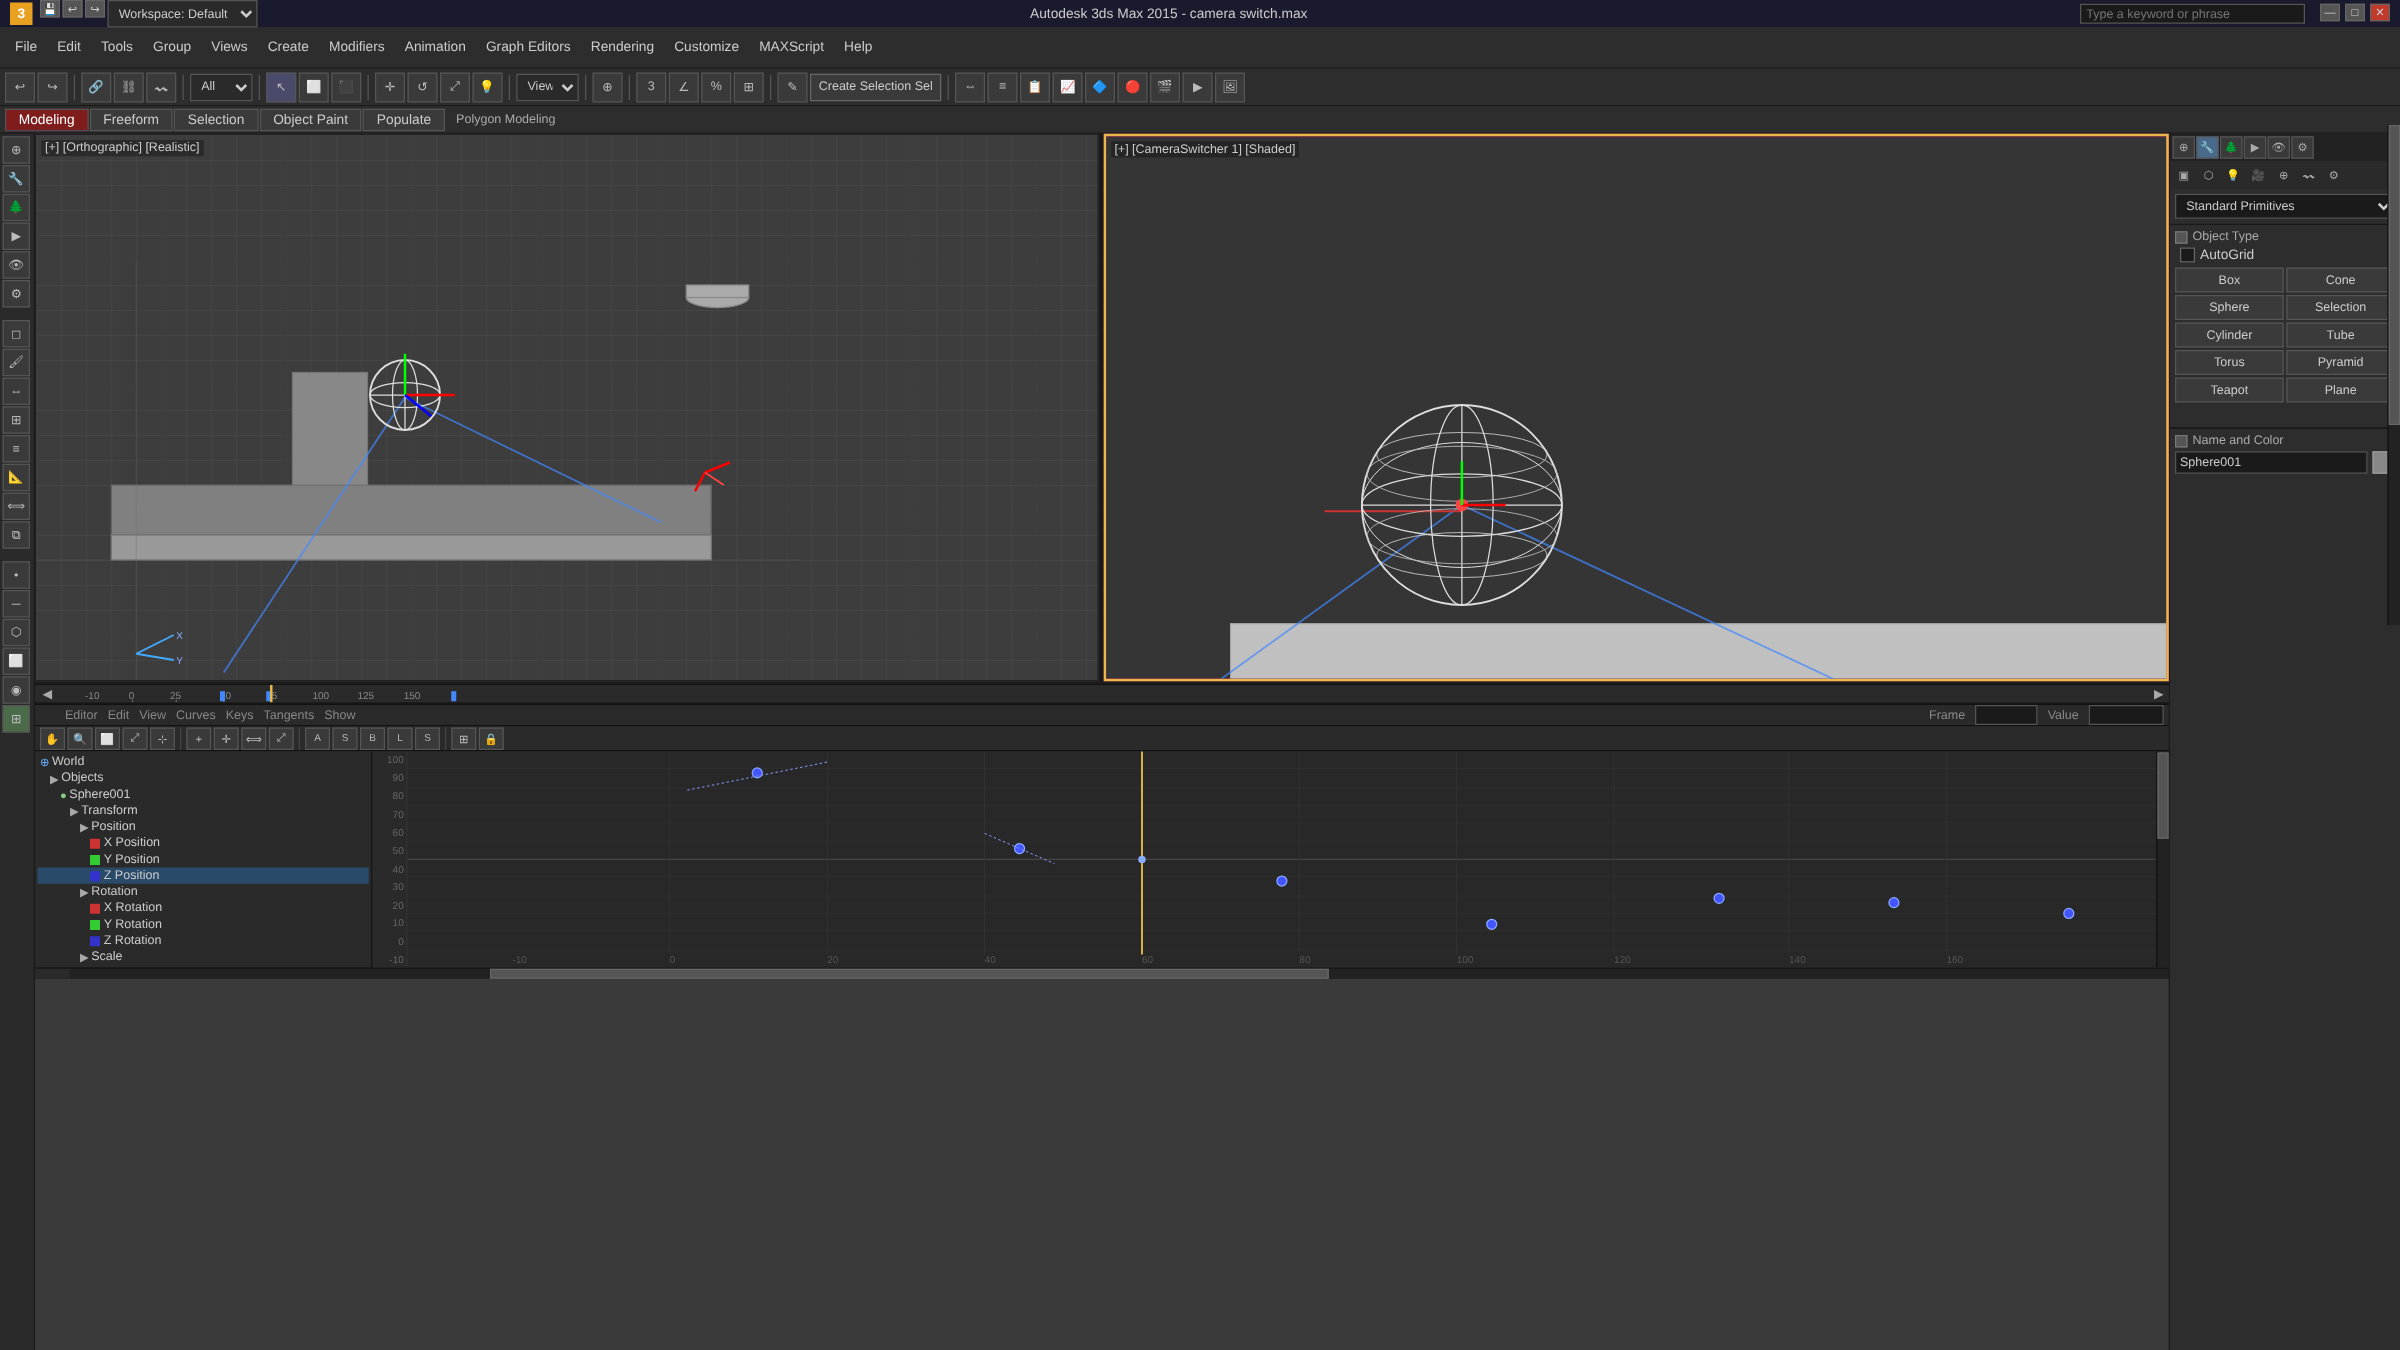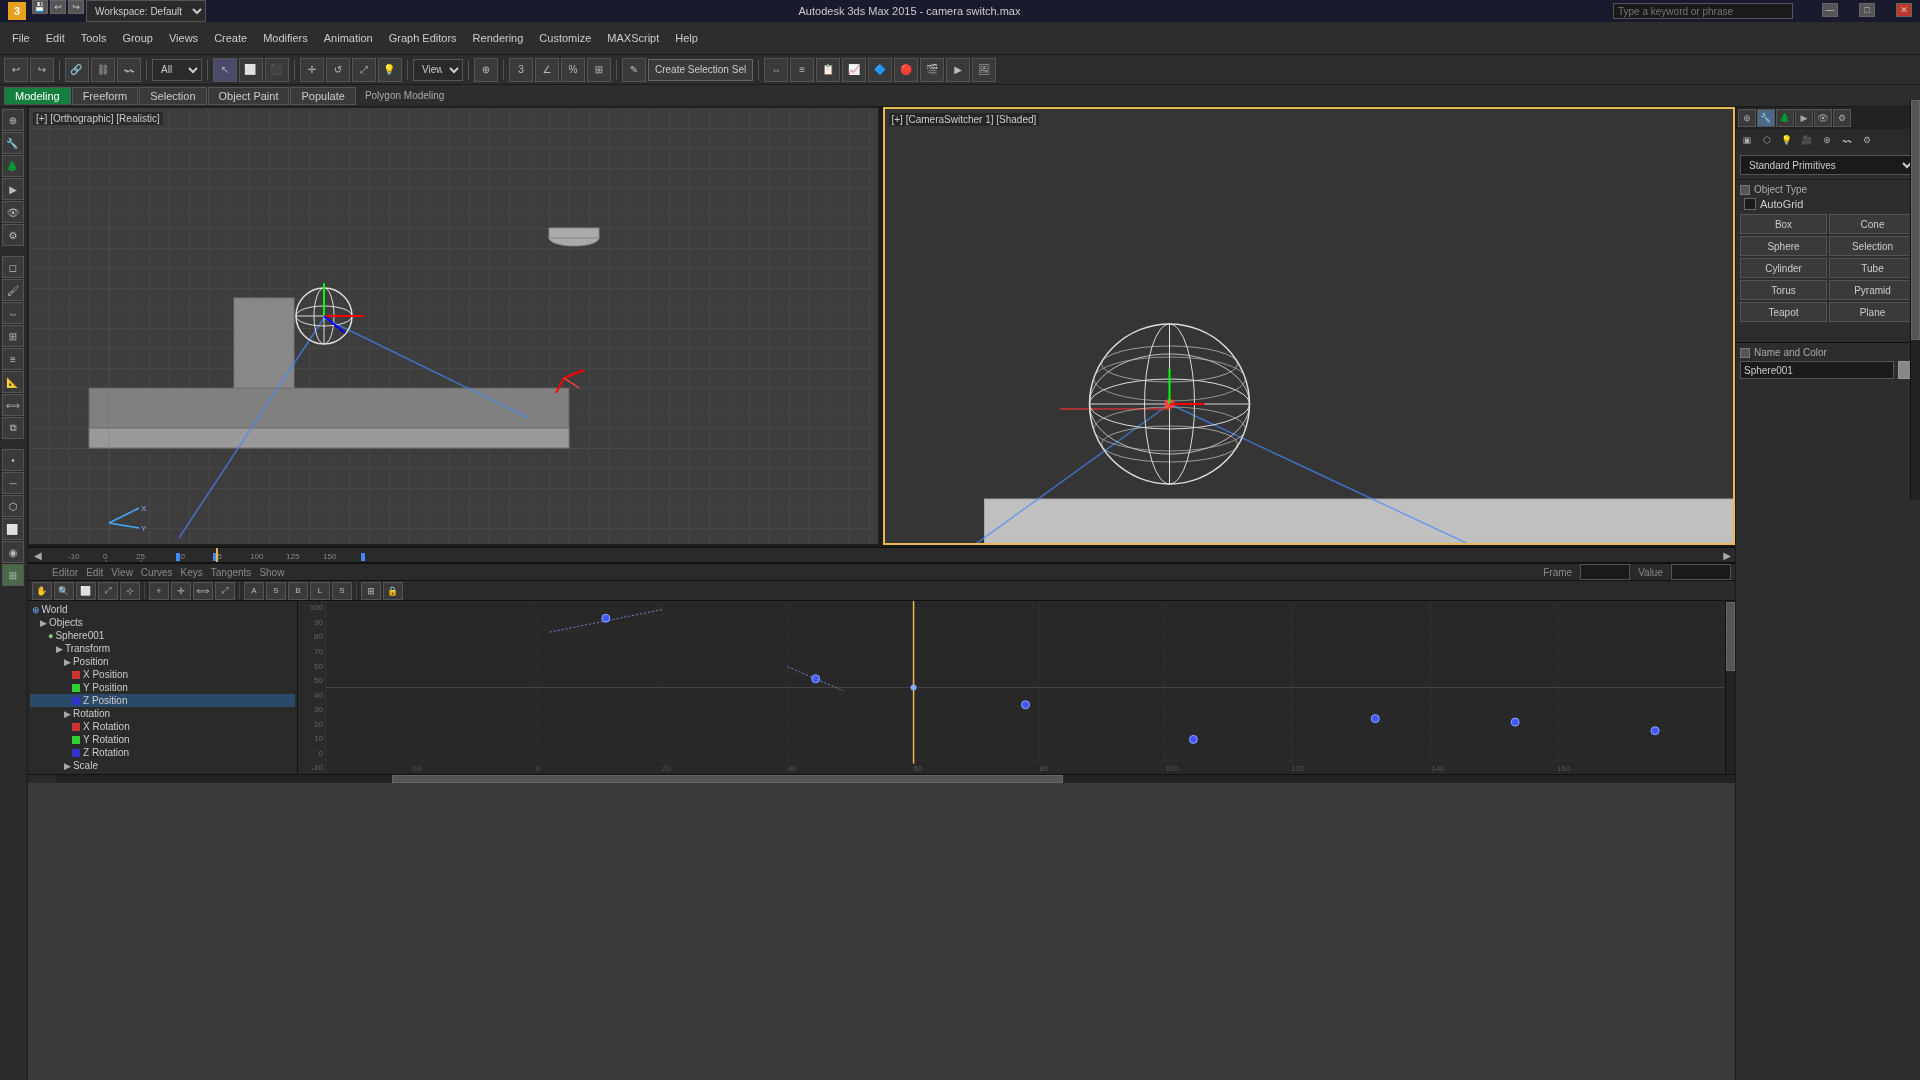--- a/index.html
+++ b/index.html
@@ -20,21 +20,21 @@
       background: #1a1a2e;
       display: flex;
       align-items: center;
       justify-content: space-between;
       padding: 0 8px;
       color: #aaa;
       font-size: 11px;
     }
     #title-bar .title-left { display: flex; align-items: center; gap: 6px; }
     #title-bar .title-center { color: #ccc; font-size: 11px; }
-    #title-bar .title-right { display: flex; gap: 21px; }
+    #title-bar .title-right { display: flex; gap: 4px; }
     #title-bar .win-btn {
       width: 16px; height: 14px;
       background: #555;
       border: 1px solid #666;
       display: flex; align-items: center; justify-content: center;
       font-size: 9px; cursor: pointer; color: #ccc;
     }
     #title-bar .win-btn.close { background: #c0392b; }
 
     
@@ -91,21 +91,21 @@
       padding: 0 4px;
       gap: 1px;
       border-bottom: 1px solid #1a1a1a;
     }
     .sec-tab {
       padding: 2px 10px;
       background: #3a3a3a;
       border: 1px solid #555;
       color: #ccc; font-size: 11px; cursor: pointer;
     }
-    .sec-tab.active { background: #15803d; color: #fff; border-bottom-color: #4a4a5a; text-align: center; }
+    .sec-tab.active { background: #7f1d1d; color: #fff; border-bottom-color: #4a4a5a; text-align: center; }
     #poly-label {
       font-size: 10px; color: #aaa; margin-left: 8px;
     }
 
     
     #main-area {
       display: flex;
       flex-direction: row;
       height: calc(1080px - 22px - 20px - 30px - 22px);
     }

